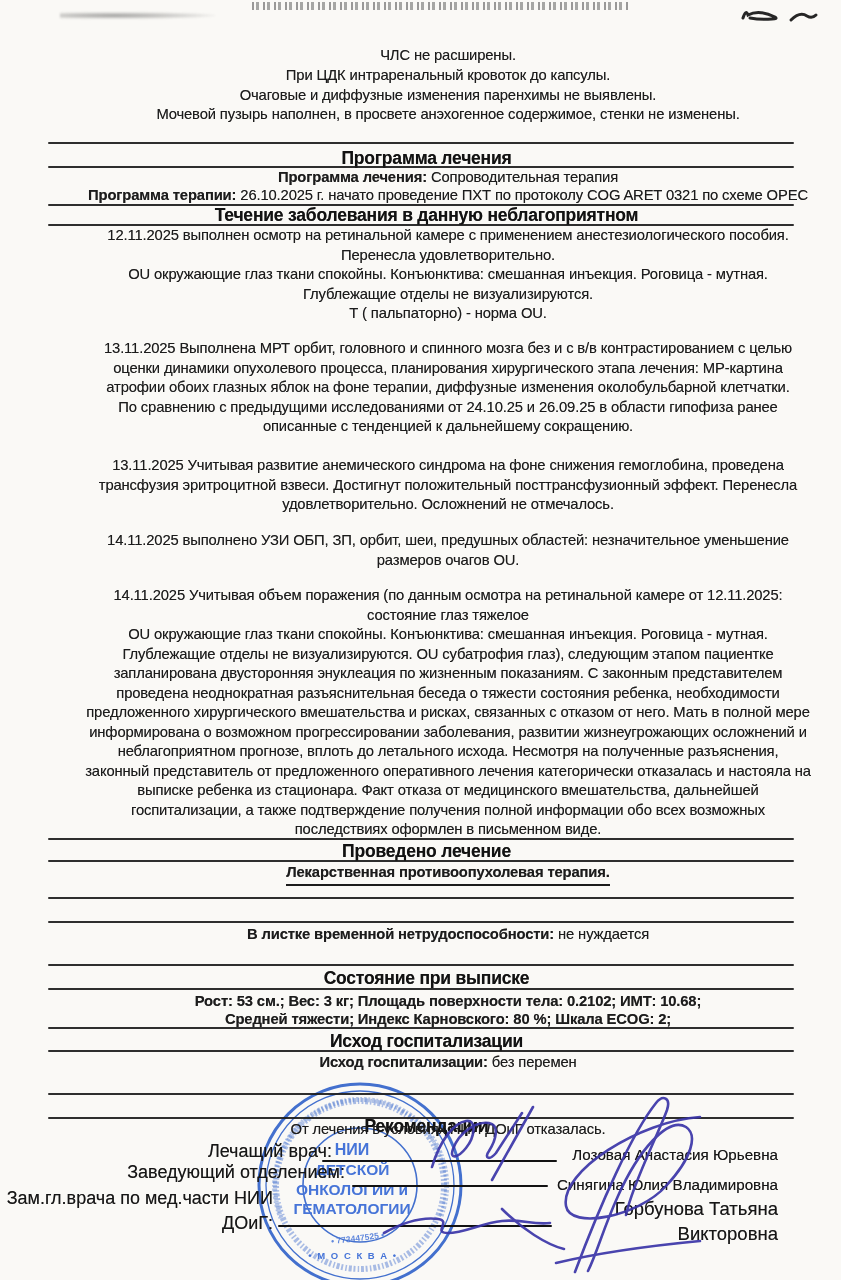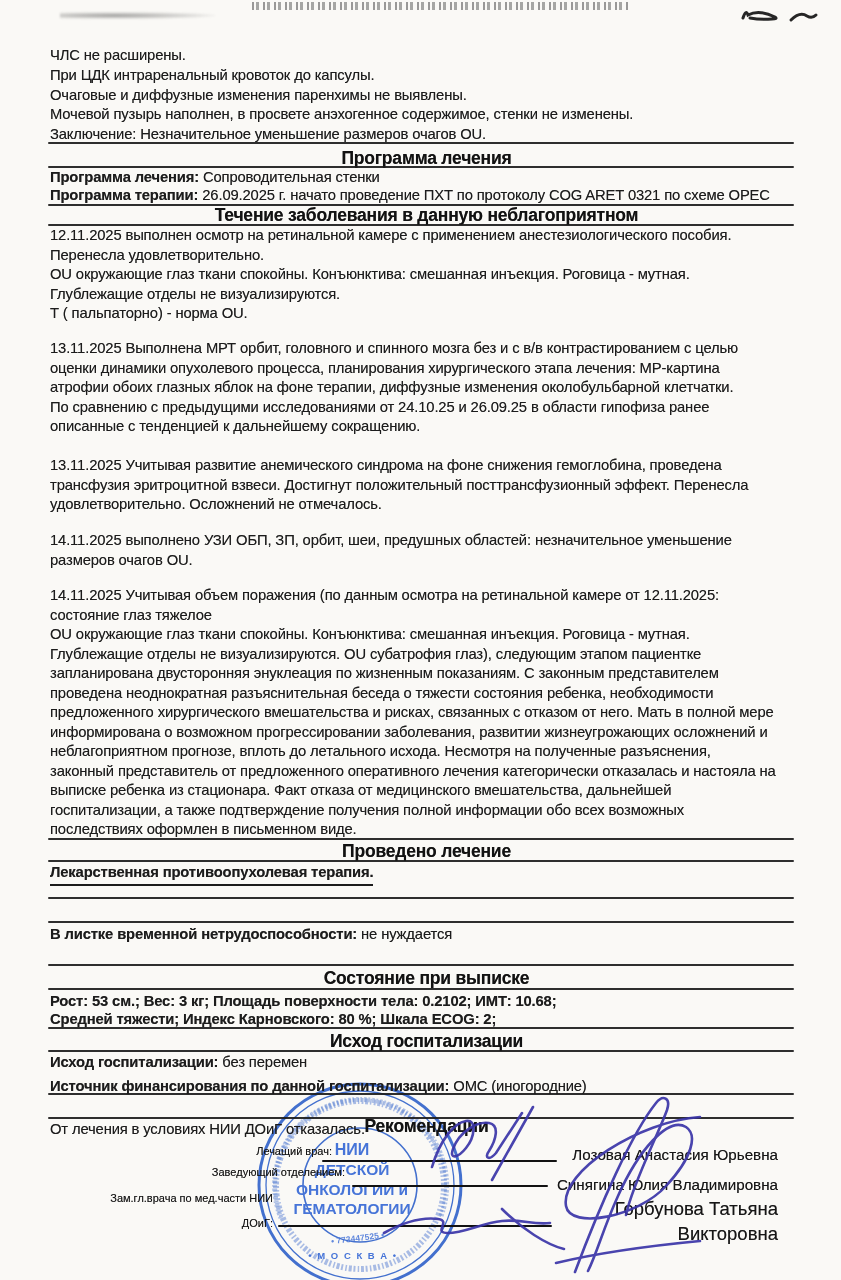--- a/index.html
+++ b/index.html
@@ -1,31 +1,31 @@
 <!DOCTYPE html>
 <html><head>
 <meta charset="utf-8">
 <style>
   html,body{margin:0;padding:0;}
   body{background:#e9e8e4;font-family:"Liberation Sans","DejaVu Sans",sans-serif;}
   #page{position:relative;width:841px;height:1280px;margin:0 auto;background:#faf9f6;
         overflow:hidden;color:#1f1f1f;}
   
-  .ln{position:absolute;left:50px;width:784px;font-size:14.8px;line-height:19.5px;
+  .ln{position:absolute;left:56px;width:784px;font-size:14.8px;line-height:19.5px;
       letter-spacing:-0.15px;color:#1c1c1c;white-space:pre-line;
-      text-shadow:0 0 .5px rgba(30,30,30,.55);}
+      text-shadow:0 0 .5px rgba(30,30,30,.55);text-align:center;}
   .b{font-weight:bold;}
   .hdr{position:absolute;left:0;width:841px;text-align:center;font-weight:bold;
        font-size:17.5px;letter-spacing:-0.2px;color:#121212;
        text-shadow:0 0 .5px rgba(20,20,20,.6);margin-left:6px;}
   .rule{position:absolute;left:48px;width:746px;height:2px;background:#1c1c1c;
         border-radius:1px;opacity:.92;}
   .rule.thin{height:1.6px;}
   .sigline{position:absolute;height:2px;background:#121212;border-radius:1px;}
-  .role{position:absolute;text-align:right;font-size:11px;line-height:25px;
+  .role{position:absolute;text-align:right;font-size:18px;line-height:25px;
         white-space:pre-line;color:#161616;text-shadow:0 0 .5px rgba(30,30,30,.55);}
   .name{position:absolute;right:63px;text-align:right;font-size:15.2px;line-height:25px;
         white-space:pre-line;color:#161616;text-shadow:0 0 .5px rgba(30,30,30,.55);}
   .name.big{font-size:18.5px;line-height:25px;}
   .underl{display:inline-block;border-bottom:2px solid #1c1c1c;padding-bottom:1px;}
   
   .cutoff{position:absolute;left:252px;top:2px;width:378px;height:8px;opacity:.5;
           filter:blur(.7px);
           background:repeating-linear-gradient(90deg,#3a3a3a 0 2px,transparent 2px 4px,
                      #555 4px 7px,transparent 7px 11px);}
@@ -63,27 +63,26 @@
       <text class="stamp-org" x="107" y="146" font-size="15.5">ГЕМАТОЛОГИИ</text>
       <text class="stamp-org" x="113" y="173" font-size="8.5" transform="rotate(-7 113 173)" opacity=".85">• 773447525 •</text>
       <text class="stamp-org" x="108" y="191" font-size="9.5" letter-spacing="1.5">•  М О С К В А  •</text>
     </g>
   </svg>
 
   <div class="ln" style="top:46px">ЧЛС не расширены.</div>
   <div class="ln" style="top:66px">При ЦДК интраренальный кровоток до капсулы.</div>
   <div class="ln" style="top:105px">Мочевой пузырь наполнен, в просвете анэхогенное содержимое, стенки не изменены.</div>
   <div class="ln" style="top:86px">Очаговые  и диффузные изменения паренхимы не выявлены.</div>
-  <div class="ln" style="top:125px">Заключение: Незначительное уменьшение размеров очагов OU.</div>
   <div class="rule" style="top:142px"></div>
 
   <div class="hdr" style="top:148px">Программа лечения</div>
   <div class="rule thin" style="top:166px"></div>
-  <div class="ln" style="top:168px"><span class="b">Программа лечения:</span><span> Сопроводительная стенки</span></div>
-  <div class="ln" style="top:186px"><span class="b">Программа терапии:</span><span> 26.09.2025 г. начато проведение ПХТ по протоколу COG ARET 0321 по схеме OPEC</span></div>
+  <div class="ln" style="top:168px"><span class="b">Программа лечения:</span><span> Сопроводительная терапия</span></div>
+  <div class="ln" style="top:186px"><span class="b">Программа терапии:</span><span> 26.10.2025 г. начато проведение ПХТ по протоколу COG ARET 0321 по схеме OPEC</span></div>
   <div class="rule" style="top:204px"></div>
 
   <div class="hdr" style="top:205px">Течение заболевания в данную неблагоприятном</div>
   <div class="rule thin" style="top:224px"></div>
   <div class="ln" style="top:226px">12.11.2025 выполнен осмотр на ретинальной камере с применением анестезиологического пособия.
 Перенесла удовлетворительно.
 OU окружающие  глаз ткани спокойны. Конъюнктива:  смешанная инъекция. Роговица - мутная.
 Глублежащие отделы не визуализируются.
 Т ( пальпаторно) -   норма OU.</div>
   <div class="ln" style="top:339px">13.11.2025 Выполнена МРТ орбит, головного и спинного мозга без и с в/в контрастированием с целью
@@ -122,21 +121,20 @@
 
   <div class="hdr" style="top:968px">Состояние при выписке</div>
   <div class="rule thin" style="top:988px"></div>
   <div class="ln b" style="top:992px">Рост: 53 см.; Вес: 3 кг; Площадь поверхности тела: 0.2102; ИМТ: 10.68;</div>
   <div class="ln b" style="top:1010px">Средней тяжести; Индекс Карновского: 80 %; Шкала ECOG: 2;</div>
   <div class="rule" style="top:1027px"></div>
 
   <div class="hdr" style="top:1031px">Исход госпитализации</div>
   <div class="rule thin" style="top:1050px"></div>
   <div class="ln" style="top:1053px"><span class="b">Исход госпитализации:</span><span> без перемен</span></div>
-  <div class="ln" style="top:1077px"><span class="b">Источник финансирования по данной госпитализации:</span><span> ОМС (иногородние)</span></div>
   <div class="rule" style="top:1093px"></div>
 
   <div class="hdr" style="top:1116px">Рекомендации</div>
   <div class="rule thin" style="top:1117px"></div>
   <div class="ln" style="top:1120px">От лечения в условиях НИИ ДОиГ отказалась.</div>
 
   <div class="role" style="left:0;width:332px;top:1139px">Лечащий врач:</div>
   <div class="sigline" style="left:322px;top:1160px;width:235px"></div>
   <div class="name" style="top:1142px">Лозовая Анастасия Юрьевна</div>
 

